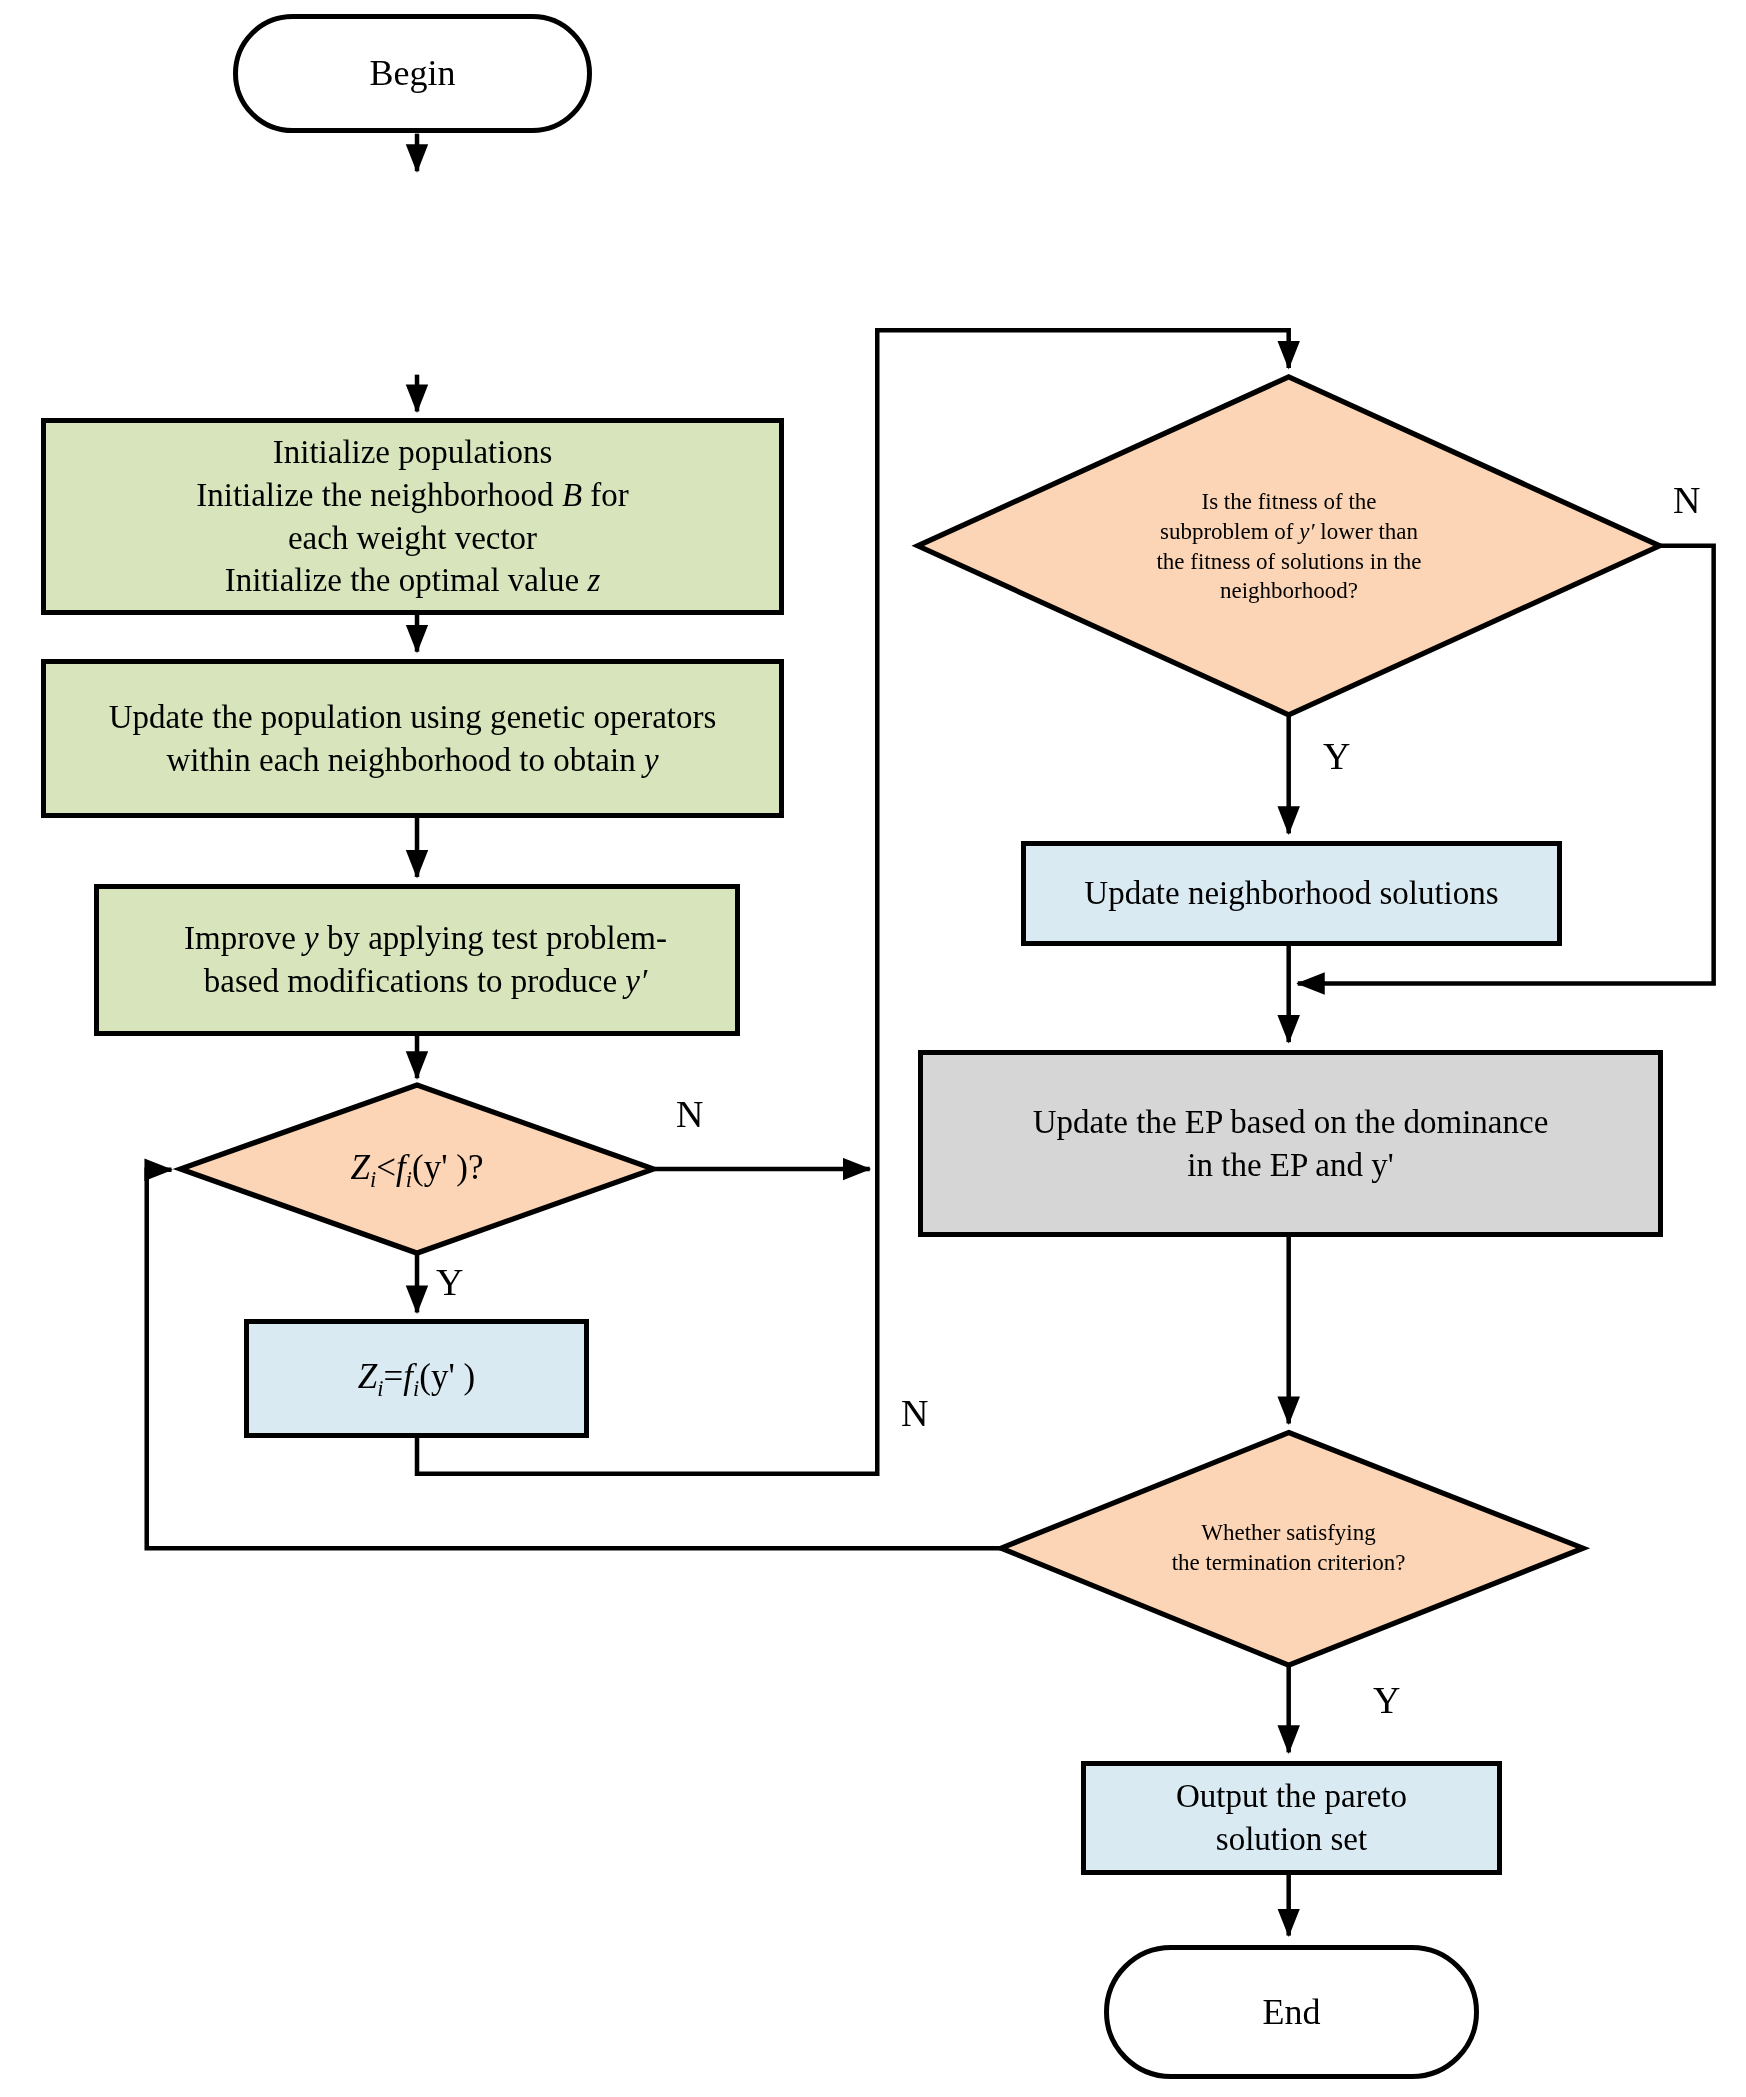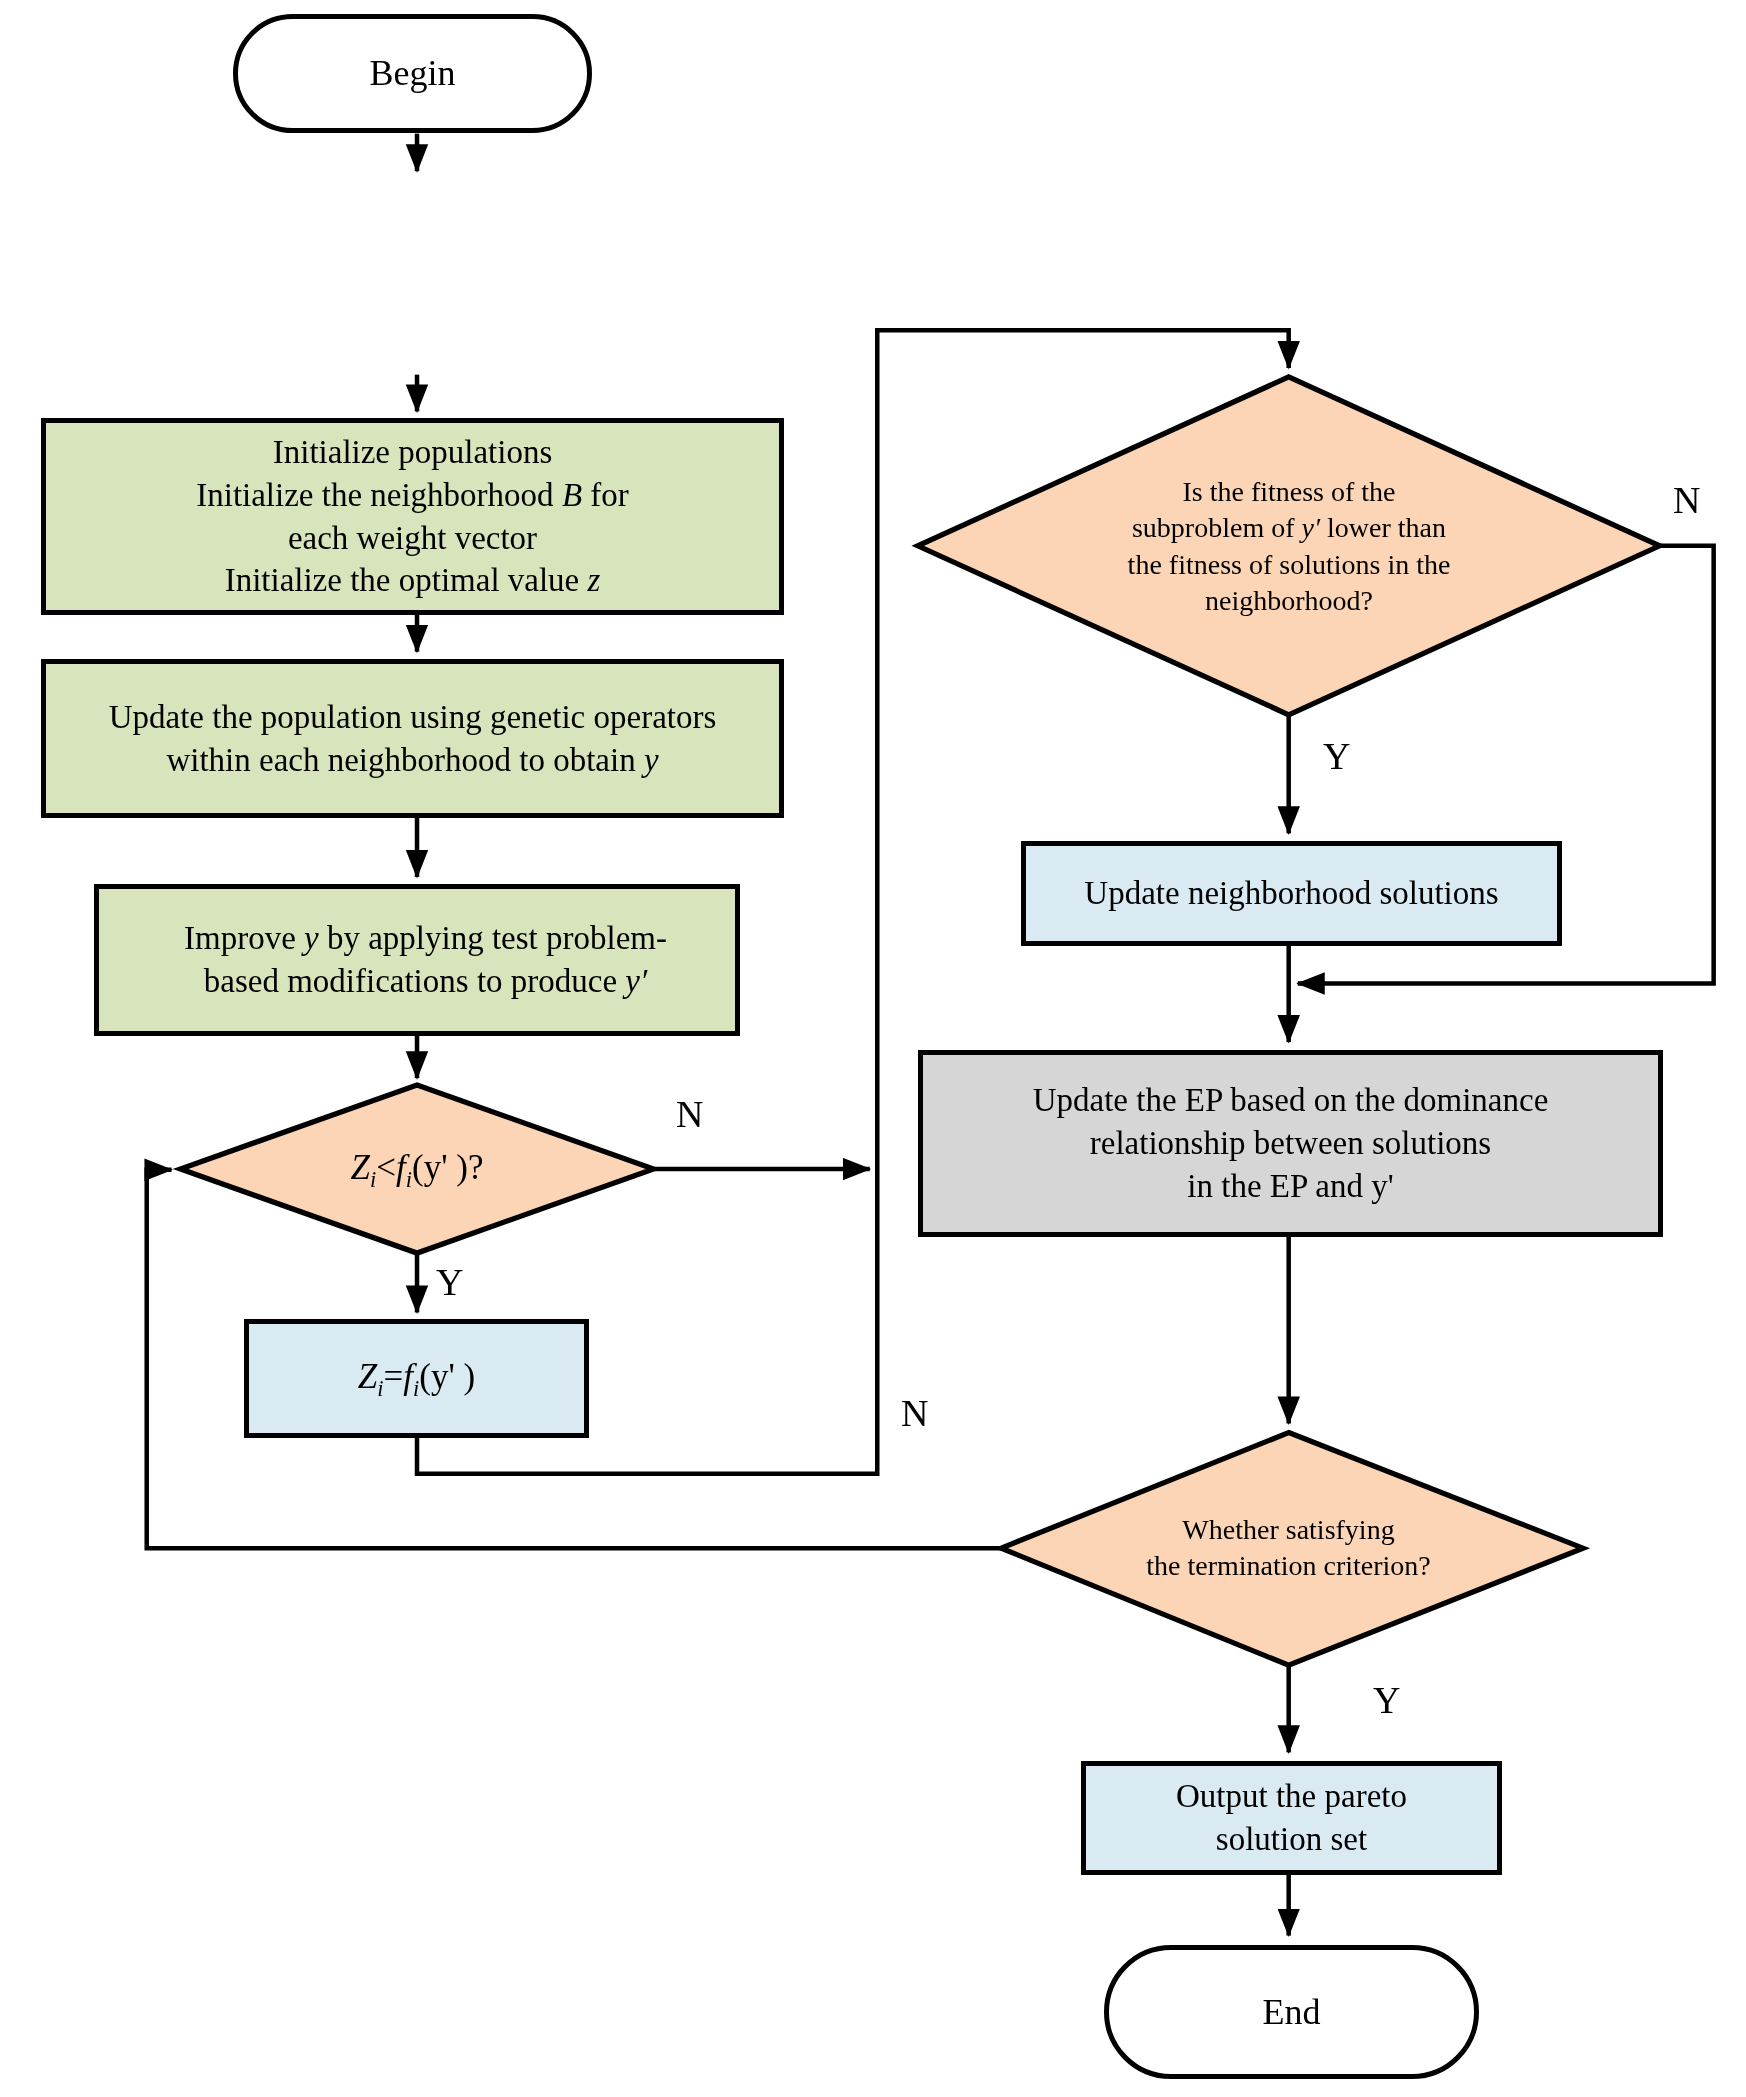--- a/index.html
+++ b/index.html
@@ -18,21 +18,21 @@
     border:5.3px solid var(--stroke,#000);
     display:flex;flex-direction:column;align-items:center;justify-content:center;
     text-align:center;font-size:33px;line-height:1.3;
   }
   .terminator{border-radius:68px;background:#fff;font-size:36px;}
   .green{background:var(--process_fill,#d7e4bc);}
   .blue{background:var(--io_fill,#daeaf2);}
   .gray{background:var(--ep_fill,#d6d6d6);}
   .dtext{
     position:absolute;display:flex;flex-direction:column;align-items:center;justify-content:center;
-    text-align:center;font-size:28px;line-height:1.3;background:transparent;
+    text-align:center;font-size:23px;line-height:1.3;background:transparent;
   }
   .formula{font-size:35px;}
   .itv{font-style:italic;}
   .sub{font-style:italic;font-size:22.5px;vertical-align:-7.5px;}
   .elabel{position:absolute;font-size:38px;line-height:1;}
 </style>
 </head>
 <body>
 
 <div class="canvas">
@@ -101,21 +101,20 @@
     <div><span>the fitness of solutions in the</span></div>
     <div><span>neighborhood?</span></div>
   </div>
 
   <div class="node blue" style="left:1021px;top:841px;width:541px;height:105px;">
     <span>Update neighborhood solutions</span>
   </div>
 
   <div class="node gray" style="left:918px;top:1050px;width:745px;height:187px;">
     <div><span>Update the EP based on the dominance</span></div>
-    <div><span>relationship between solutions</span></div>
     <div><span>in the EP and y'</span></div>
   </div>
 
   <div class="dtext" style="left:1051px;top:1488px;width:475px;height:120px;">
     <div><span>Whether satisfying</span></div>
     <div><span>the termination criterion?</span></div>
   </div>
 
   <div class="node blue" style="left:1081px;top:1761px;width:421px;height:114px;justify-content:center;">
     <div><span>Output the pareto</span></div>

